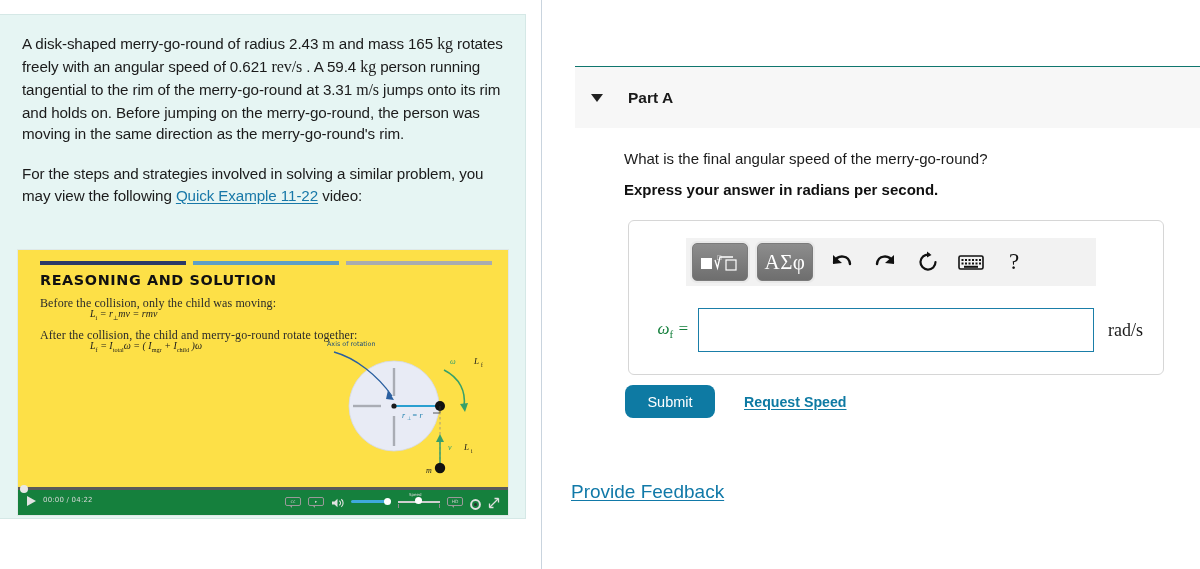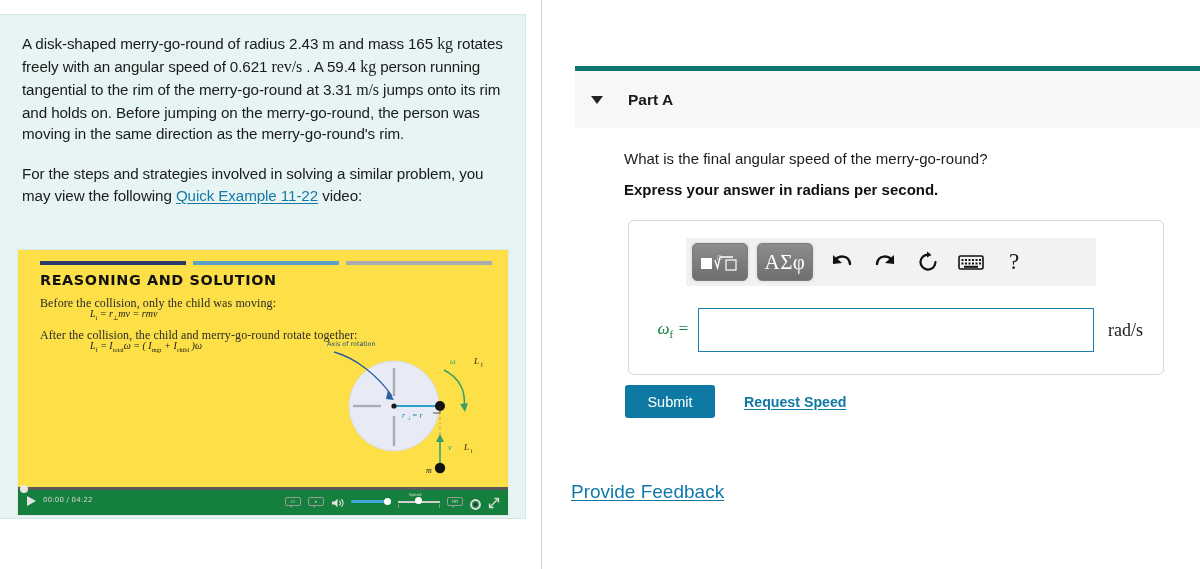--- a/index.html
+++ b/index.html
@@ -153,21 +153,21 @@
   .speed-tick {
     position: absolute; top: 10px; width: 1px; height: 4px; background: #8e8e8e;
   }
   .gear-ico { width: 11px; height: 11px; }
   .expand-ico { width: 12px; height: 12px; }
 
   
   .part-header {
     position: absolute; left: 575px; top: 66px; width: 625px; height: 62px;
     background: #f7f7f7;
-    border-top: 5px solid #0f766e;
+    border-top: 1px solid #0f766e;
     display: flex; align-items: center;
   }
   .caret {
     margin-left: 16px;
     width: 0; height: 0;
     border-left: 6.5px solid transparent;
     border-right: 6.5px solid transparent;
     border-top: 8px solid #222;
   }
   .part-title {
@@ -237,21 +237,21 @@
     font-size: 18px; color: #1b1b1b;
   }
 
   .submit-row {
     position: absolute; left: 625px; top: 385px;
     display: flex; align-items: center;
   }
   .submit-btn {
     width: 90px; height: 33px;
     background: #0e7aa3; color: #fff;
-    border: none; border-radius: 3px;
+    border: none; border-radius: 8px;
     font-size: 14.5px; font-family: "Liberation Sans", sans-serif;
     cursor: pointer;
   }
   .req-link {
     margin-left: 29px;
     color: #0e7aa3; font-size: 14.2px; font-weight: 700;
     text-decoration: underline; text-underline-offset: 2px;
     cursor: pointer;
   }
 

